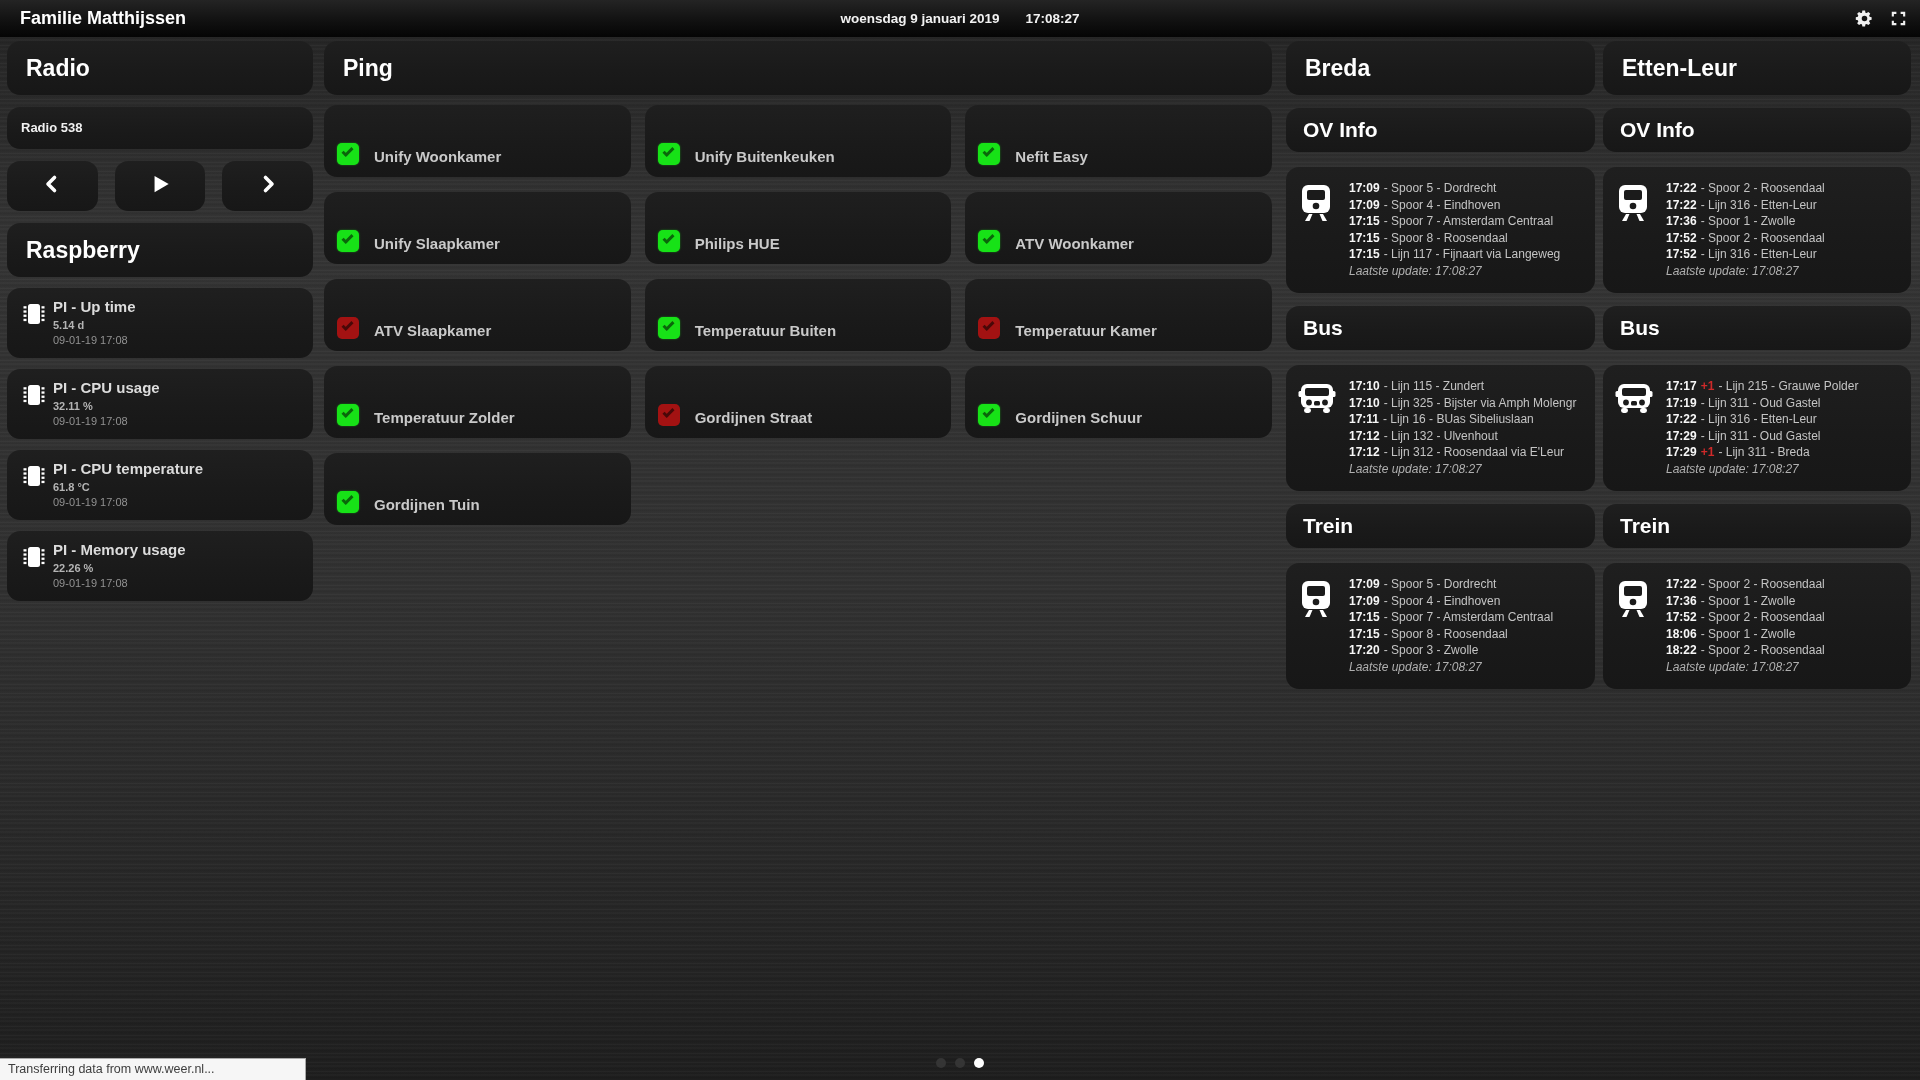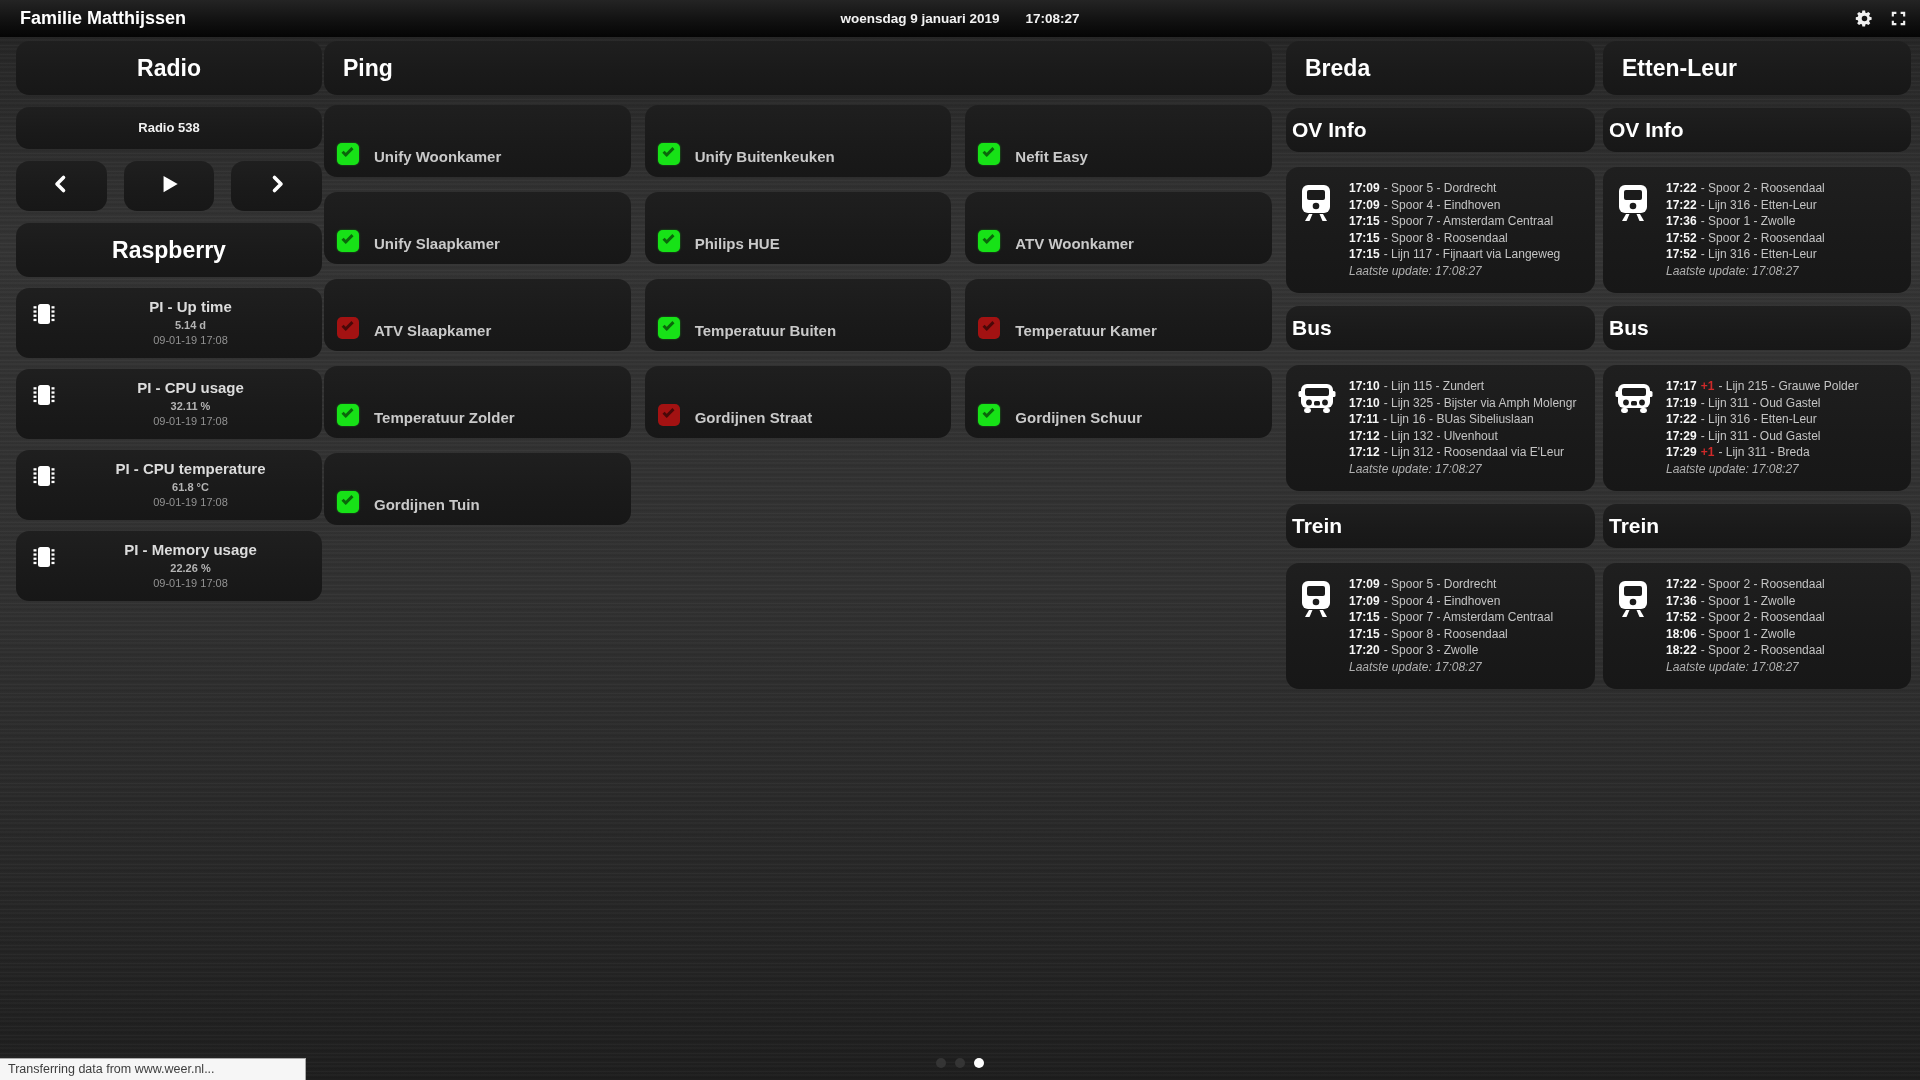--- a/index.html
+++ b/index.html
@@ -26,50 +26,50 @@
     display:flex; align-items:center; gap:26px; font-size:13.5px; font-weight:bold; color:#f2f2f2; }
   .topbar-icons { position:absolute; right:12px; top:0; height:37px; display:flex; align-items:center; gap:14px; }
   .tico { width:20px; height:20px; display:flex; align-items:center; justify-content:center; cursor:pointer; }
   
   .panel {
     background:linear-gradient(180deg,#1f1f1f 0%,#1a1a1a 55%,#171717 100%);
     border-radius:13px;
   }
   .header { height:54px; line-height:54px; padding:0 19px; font-size:23px; font-weight:bold; color:#fff; }
   .col { position:absolute; top:41px; }
-  .col-radio { left:16px;   width:306px;text-align:center; }
+  .col-radio { left:7px;   width:306px; }
   .col-ping  { left:324px; width:948px; }
   .col-breda { left:1286px;width:309px; }
   .col-etten { left:1603px;width:308px; }
   
   .station { margin-top:12px; height:42px; line-height:42px; padding:0 14px;
     font-size:13px; font-weight:bold; color:#f0f0f0; }
   .radio-buttons { margin-top:12px; display:flex; gap:17px; }
   .radio-buttons .btn { flex:1; height:50px; display:flex; align-items:center; justify-content:center; cursor:pointer; }
   .rasp-header { margin-top:12px; }
   
-  .sensor { margin-top:11px; height:70px; padding:9px 12px; display:flex; gap:11px; }
+  .sensor { margin-top:11px; height:70px; padding:9px 12px; display:flex; gap:2px; }
   .sensor:first-of-type { margin-top:10px; }
   .chipwrap { flex:0 0 32px; padding-top:2px; }
   .sensor-text { flex:1; }
   .s-title { font-size:15px; font-weight:bold; color:#dcdcdc; margin-top:1px; }
   .s-value { font-size:11px; font-weight:bold; color:#b4b4b4; margin-top:4px; }
   .s-time  { font-size:11px; color:#929292; margin-top:3px; }
   
   .ping-grid { margin-top:10px; display:grid; grid-template-columns:repeat(3,1fr); gap:15px 14px; }
   .tile { height:72px; padding:12px 13px; display:flex; gap:15px; align-items:flex-end; cursor:pointer; }
   .check { flex:0 0 22px; width:22px; height:22px; border-radius:5px; position:relative; margin-top:1px; }
   .check.on  { background:#17e217; box-shadow:0 0 2px rgba(30,255,30,0.5); }
   .check.off { background:#a31212; }
   .check .mark { position:absolute; left:5px; top:5px; width:11px; height:6px;
     border-left:3px solid rgba(0,0,0,0.55); border-bottom:3px solid rgba(0,0,0,0.55);
     transform:rotate(-45deg); }
   .tile-label { font-size:15px; font-weight:bold; color:#c9c9c9; margin-top:3px; }
   
-  .subheader { margin-top:13px; height:44px; line-height:44px; padding:0 6px;
+  .subheader { margin-top:13px; height:44px; line-height:44px; padding:0 17px;
     font-size:21px; font-weight:bold; color:#fff; }
   .transit { margin-top:15px; min-height:126px; padding:13px 12px; display:flex; gap:11px; }
   .ticonwrap { flex:0 0 40px; padding-top:3px; }
   .tlines { flex:1; }
   .t-line { font-size:12px; line-height:16.5px; color:#c4c4c4; white-space:nowrap; }
   .t-line .tt { font-weight:bold; color:#f7f7f7; }
   .t-line .delay { color:#cf2a2a; font-weight:bold; margin-left:4px; }
   .t-line .delay:empty { display:none; margin:0; }
   .t-line .tr { margin-left:4px; }
   .t-update { font-size:12px; line-height:16.5px; font-style:italic; color:#b0b0b0; }

